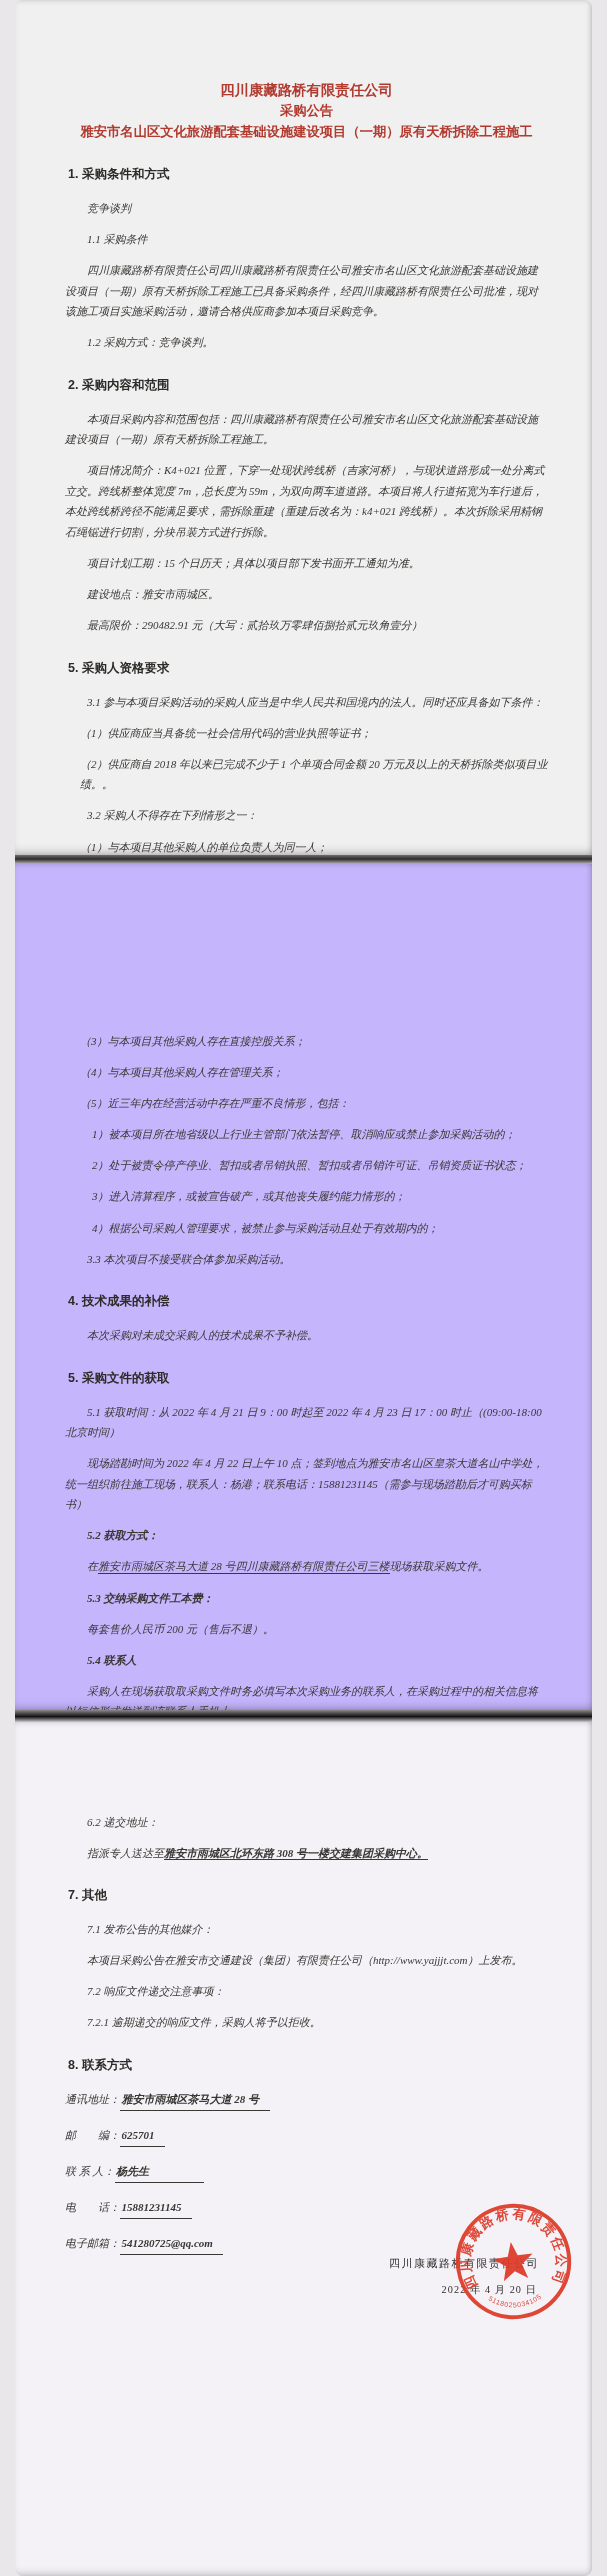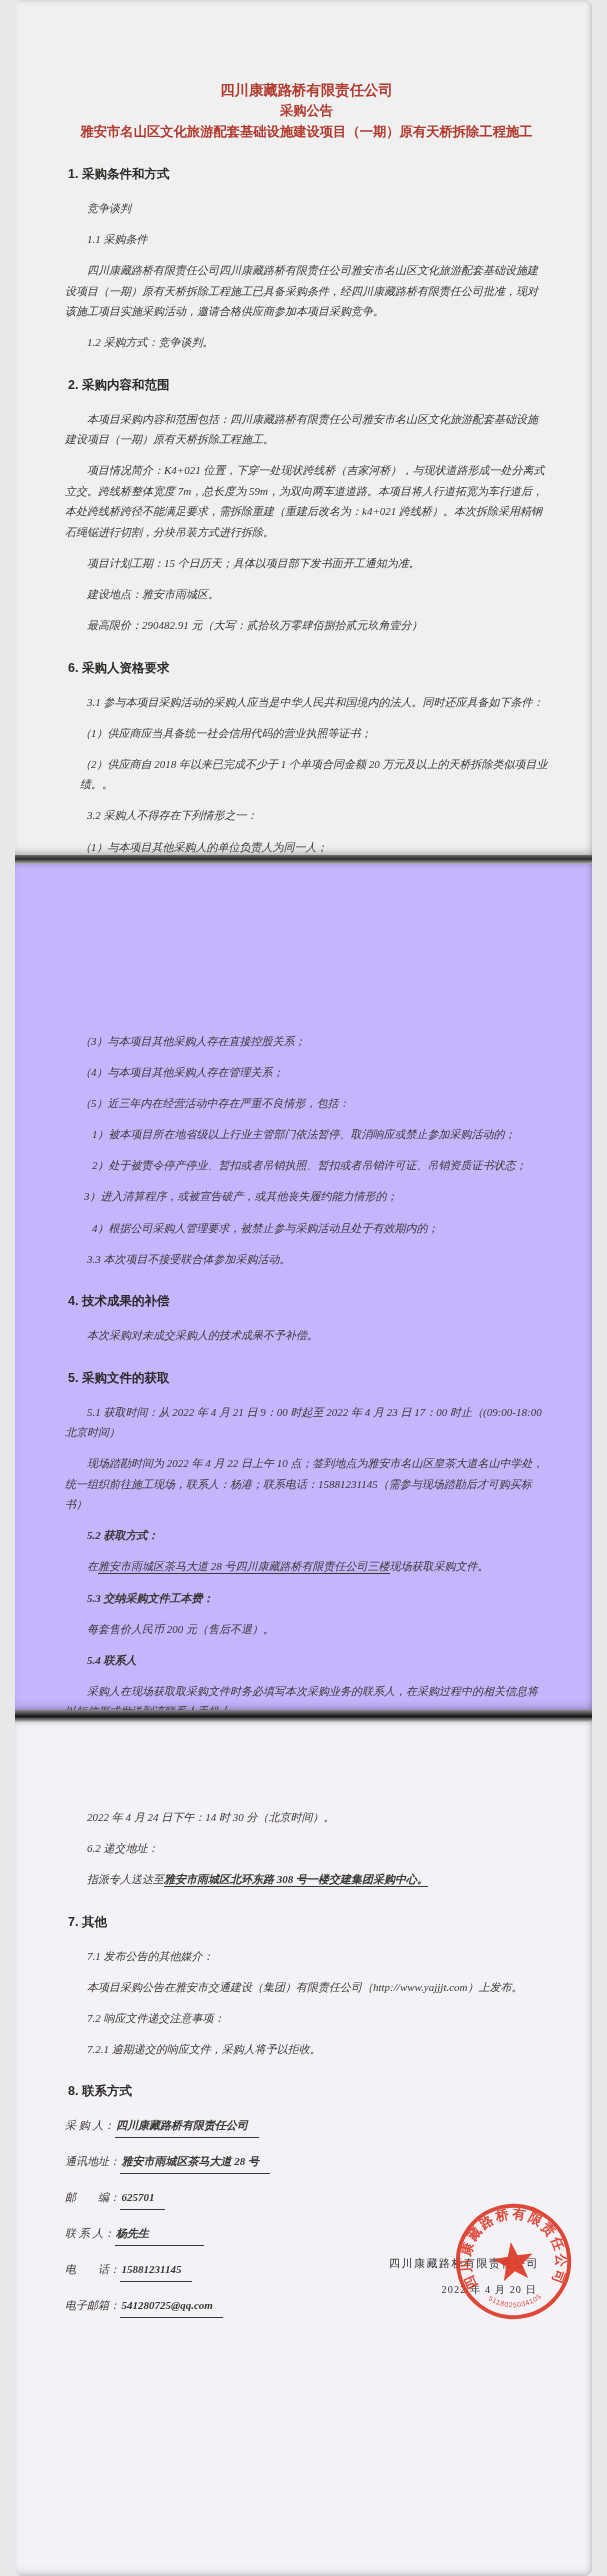--- a/index.html
+++ b/index.html
@@ -55,38 +55,38 @@
     <div class="b ti2">四川康藏路桥有限责任公司四川康藏路桥有限责任公司雅安市名山区文化旅游配套基础设施建设项目（一期）原有天桥拆除工程施工已具备采购条件，经四川康藏路桥有限责任公司批准，现对该施工项目实施采购活动，邀请合格供应商参加本项目采购竞争。</div>
     <div class="b ti2">1.2 采购方式：竞争谈判。</div>
 
     <div class="h">2.  采购内容和范围</div>
     <div class="b ti2">本项目采购内容和范围包括：四川康藏路桥有限责任公司雅安市名山区文化旅游配套基础设施建设项目（一期）原有天桥拆除工程施工。</div>
     <div class="b ti2">项目情况简介：K4+021 位置，下穿一处现状跨线桥（吉家河桥），与现状道路形成一处分离式立交。跨线桥整体宽度 7m，总长度为 59m，为双向两车道道路。本项目将人行道拓宽为车行道后，本处跨线桥跨径不能满足要求，需拆除重建（重建后改名为：k4+021 跨线桥）。本次拆除采用精钢石绳锯进行切割，分块吊装方式进行拆除。</div>
     <div class="b ti2">项目计划工期：15 个日历天；具体以项目部下发书面开工通知为准。</div>
     <div class="b ti2">建设地点：雅安市雨城区。</div>
     <div class="b ti2">最高限价：290482.91 元（大写：贰拾玖万零肆佰捌拾贰元玖角壹分）</div>
 
-    <div class="h">6.  采购人资格要求</div>
+    <div class="h">5.  采购人资格要求</div>
     <div class="b ti2">3.1 参与本项目采购活动的采购人应当是中华人民共和国境内的法人。同时还应具备如下条件：</div>
     <div class="b" style="margin-left:15px">（1）供应商应当具备统一社会信用代码的营业执照等证书；</div>
     <div class="b" style="margin-left:15px">（2）供应商自 2018 年以来已完成不少于 1 个单项合同金额 20 万元及以上的天桥拆除类似项目业绩。。</div>
     <div class="b ti2">3.2  采购人不得存在下列情形之一：</div>
     <div class="b" style="margin-left:15px">（1）与本项目其他采购人的单位负责人为同一人；</div>
     <div class="b" style="margin-left:15px">（2）在人员、专业技术、设备、资金等方面具有相应的能</div>
   </div>
 
   <div class="gap1"></div>
 
   <div class="page page2">
     <div class="b" style="margin-top:88px;margin-left:15px">（3）与本项目其他采购人存在直接控股关系；</div>
     <div class="b" style="margin-left:15px">（4）与本项目其他采购人存在管理关系；</div>
     <div class="b" style="margin-left:15px">（5）近三年内在经营活动中存在严重不良情形，包括：</div>
     <div class="b" style="margin-left:27px">1）被本项目所在地省级以上行业主管部门依法暂停、取消响应或禁止参加采购活动的；</div>
     <div class="b" style="margin-left:27px">2）处于被责令停产停业、暂扣或者吊销执照、暂扣或者吊销许可证、吊销资质证书状态；</div>
-    <div class="b" style="margin-left:19px">3）进入清算程序，或被宣告破产，或其他丧失履约能力情形的；</div>
+    <div class="b" style="margin-left:27px">3）进入清算程序，或被宣告破产，或其他丧失履约能力情形的；</div>
     <div class="b" style="margin-left:27px">4）根据公司采购人管理要求，被禁止参与采购活动且处于有效期内的；</div>
     <div class="b ti2">3.3  本次项目不接受联合体参加采购活动。</div>
 
     <div class="h">4.  技术成果的补偿</div>
     <div class="b ti2">本次采购对未成交采购人的技术成果不予补偿。</div>
 
     <div class="h">5.  采购文件的获取</div>
     <div class="b ti2">5.1 获取时间：从 2022 年 4 月 21 日 9：00 时起至 2022 年 4 月 23 日 17：00 时止（(09:00-18:00 北京时间）</div>
     <div class="b ti2">现场踏勘时间为 2022 年 4 月 22 日上午 10 点；签到地点为雅安市名山区皇茶大道名山中学处，统一组织前往施工现场，联系人：杨港；联系电话：15881231145（需参与现场踏勘后才可购买标书）</div>
     <div class="b ti2 sub">5.2  获取方式：</div>
@@ -95,33 +95,31 @@
     <div class="b ti2">每套售价人民币 200  元（售后不退）。</div>
     <div class="b ti2 sub">5.4  联系人</div>
     <div class="b ti2">采购人在现场获取取采购文件时务必填写本次采购业务的联系人，在采购过程中的相关信息将以短信形式发送到该联系人手机上。</div>
     <div class="b ti2 sub">5.5  联系电话</div>
 
   </div>
 
   <div class="gap2"></div>
 
   <div class="page page3">
-    <div class="b ti2" style="margin-top:6px">2022 年 4 月 24 日下午：14 时 30 分（北京时间）。</div>
     <div class="b ti2">6.2 递交地址：</div>
     <div class="b ti2"><span>指派专人送达至</span><span class="u" style="font-weight:600">雅安市雨城区北环东路 308 号一楼交建集团采购中心。</span></div>
 
     <div class="h">7.  其他</div>
     <div class="b ti2">7.1 发布公告的其他媒介：</div>
     <div class="b ti2">本项目采购公告在雅安市交通建设（集团）有限责任公司（http://www.yajjjt.com）上发布。</div>
     <div class="b ti2">7.2 响应文件递交注意事项：</div>
     <div class="b ti2">7.2.1 逾期递交的响应文件，采购人将予以拒收。</div>
 
     <div class="h">8.  联系方式</div>
     <div class="rows">
-      <div class="b c-row"><span>采 购 人：</span><span class="uval">四川康藏路桥有限责任公司</span></div>
       <div class="b c-row"><span>通讯地址：</span><span class="uval">雅安市雨城区茶马大道 28 号</span></div>
       <div class="b c-row"><span>邮　　编：</span><span class="uval">625701</span></div>
       <div class="b c-row"><span>联 系 人：</span><span class="uval wide">杨先生</span></div>
       <div class="b c-row"><span>电　　话：</span><span class="uval">15881231145</span></div>
       <div class="b c-row"><span>电子邮箱：</span><span class="uval">541280725@qq.com</span></div>
     </div>
 
     <div class="sign-company">四川康藏路桥有限责任公司</div>
     <div class="sign-date">2022 年 4 月 20 日</div>
 

